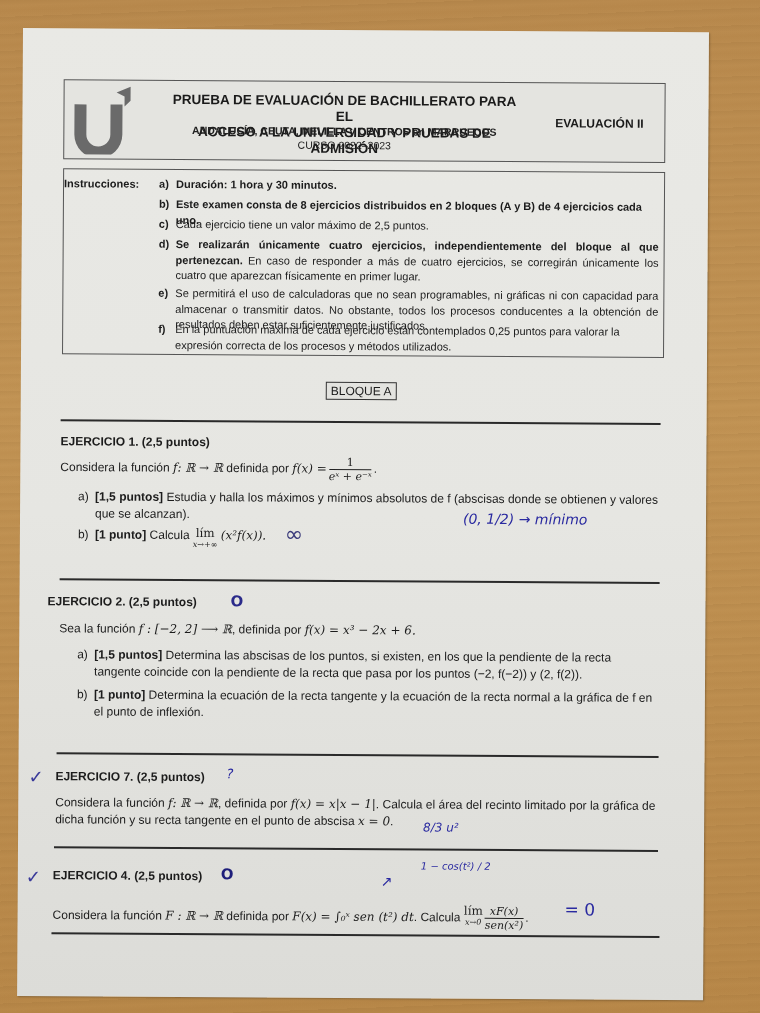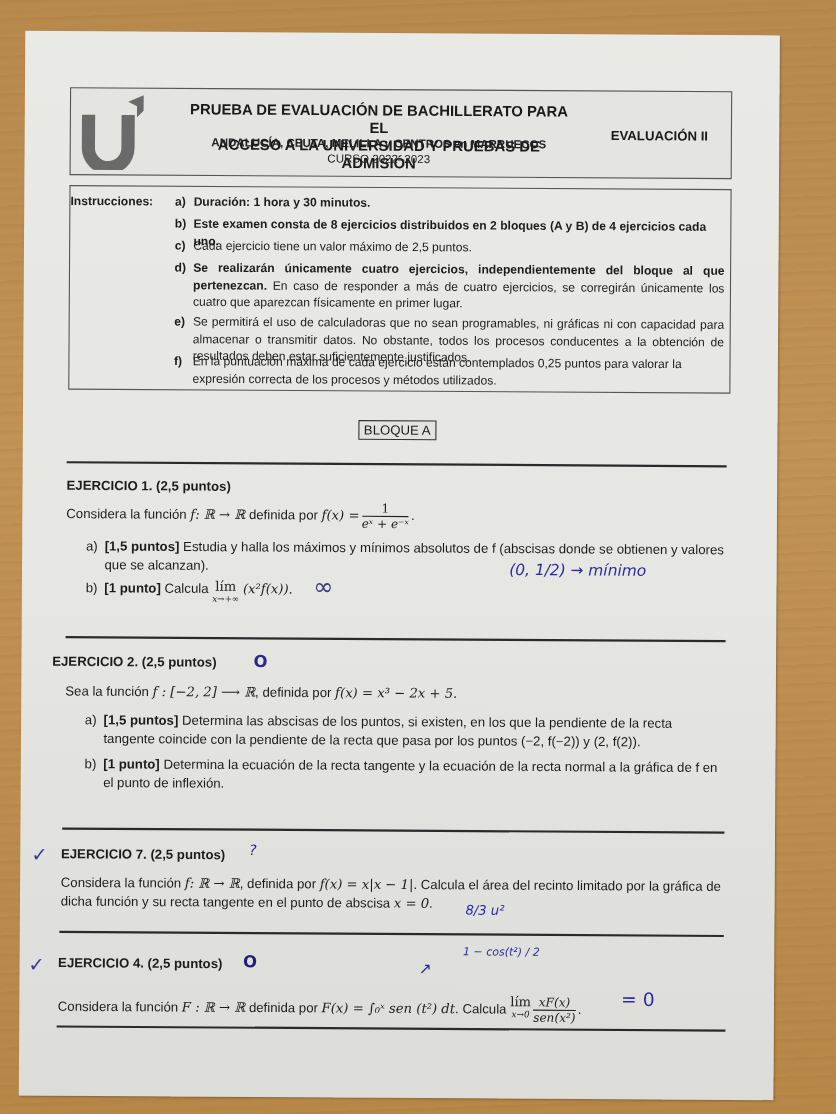--- a/index.html
+++ b/index.html
@@ -136,21 +136,21 @@
   <div class="ink" style="left:443px; top:480px; font-size:14px;">(0, 1/2) → mínimo</div>
   <div class="ink" style="left:265px; top:492px; font-size:22px; font-style:normal; color:#3a3a7a;">∞</div>
   <div class="rule" style="left:40px; top:550px; width:600px;"></div>
 
   <div class="ex-title" style="left:28px; top:566px;">
     <span class="num">EJERCICIO 2.</span>
     <span>(2,5 puntos)</span>
   </div>
   <div class="ink" style="left:211px; top:563px; font-size:15px; font-weight:bold; font-style:normal; color:#2a2a8a;">O</div>
   <div class="ex-body" style="left:40px; top:592px; width:600px;">
-    <span>Sea la función </span><span class="math">f : [−2, 2] ⟶ ℝ</span><span>, definida por </span><span class="math">f(x) = x³ − 2x + 5.</span>
+    <span>Sea la función </span><span class="math">f : [−2, 2] ⟶ ℝ</span><span>, definida por </span><span class="math">f(x) = x³ − 2x + 6.</span>
   </div>
   <div class="sub-item" style="left:58px; top:618px; width:582px;">
     <span class="lab">a)</span>
     <span class="txt"><span class="b">[1,5 puntos]</span><span> Determina las abscisas de los puntos, si existen, en los que la pendiente de la recta tangente coincide con la pendiente de la recta que pasa por los puntos (−2, f(−2)) y (2, f(2)).</span></span>
   </div>
   <div class="sub-item" style="left:58px; top:658px; width:582px;">
     <span class="lab">b)</span>
     <span class="txt"><span class="b">[1 punto]</span><span> Determina la ecuación de la recta tangente y la ecuación de la recta normal a la gráfica de f en el punto de inflexión.</span></span>
   </div>
   <div class="rule" style="left:38px; top:724px; width:602px;"></div>

